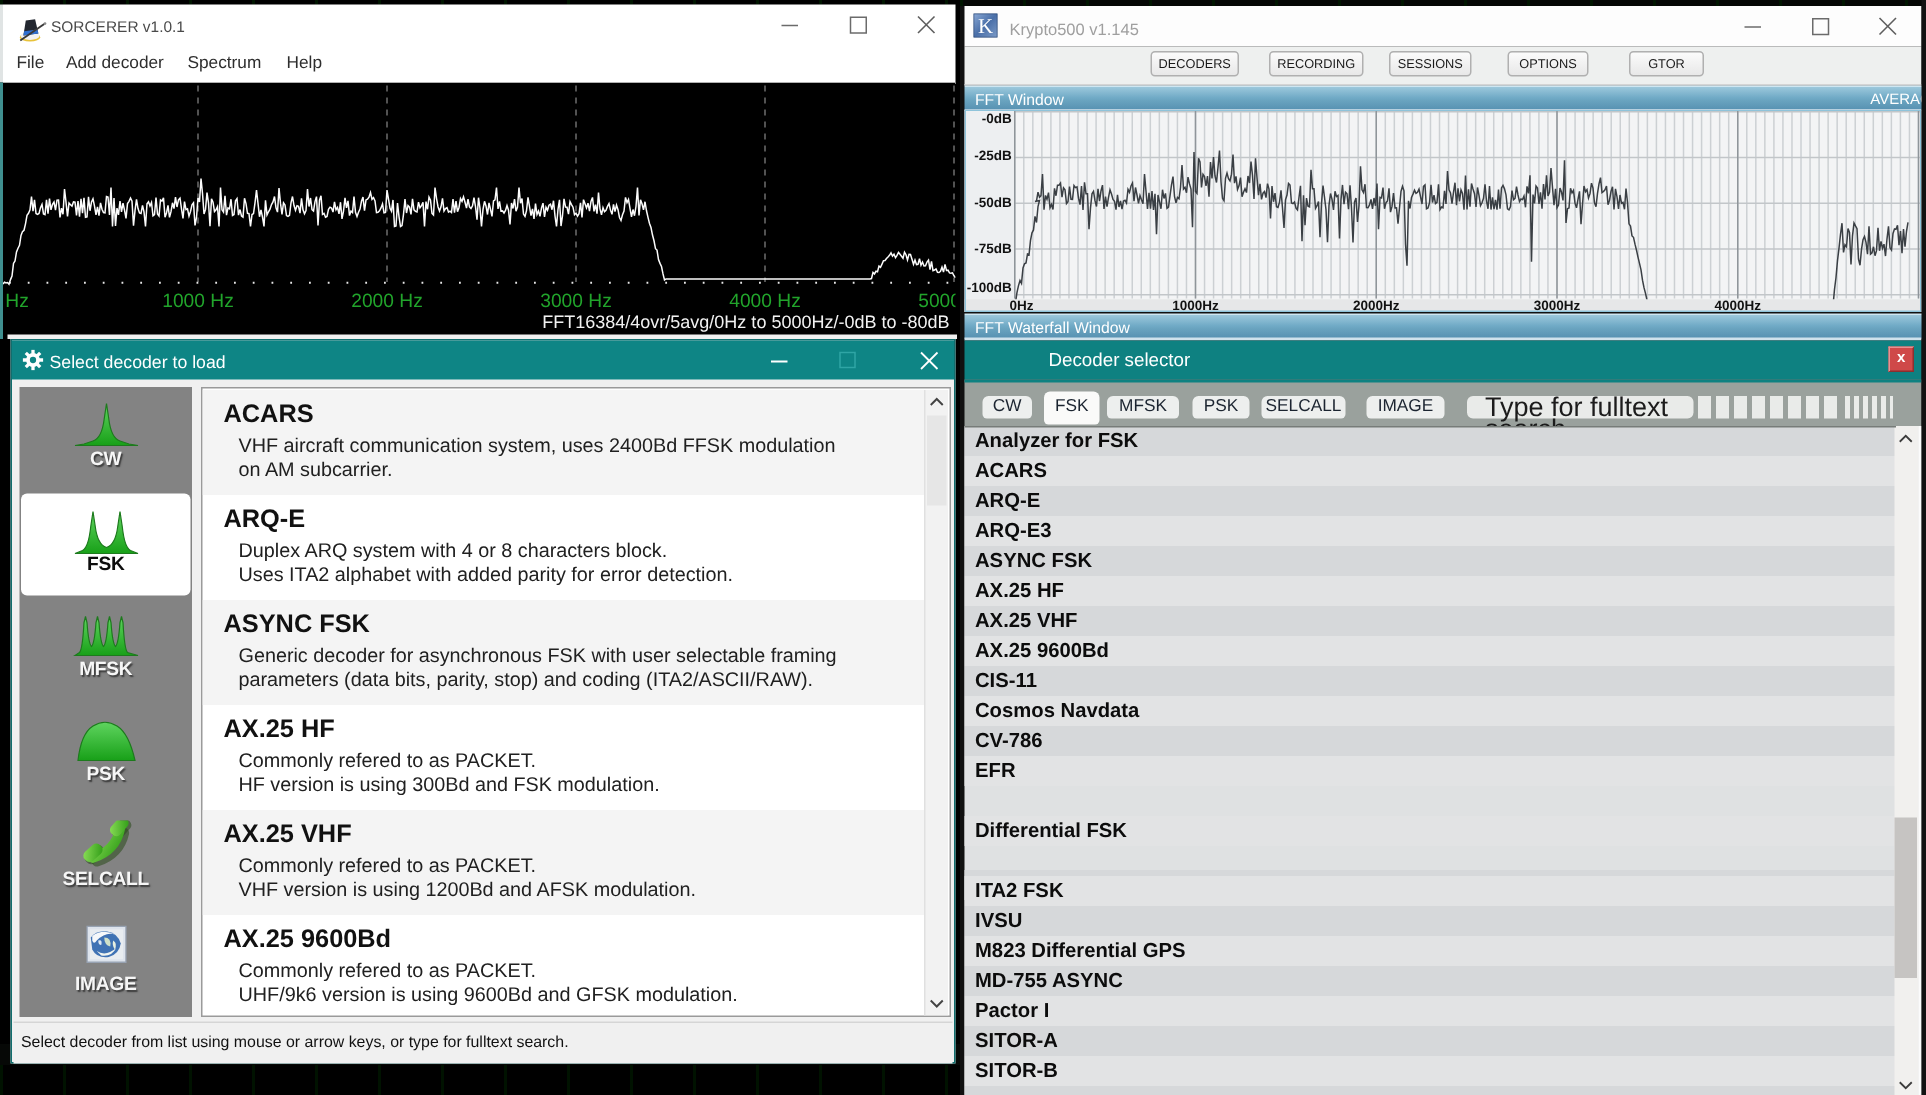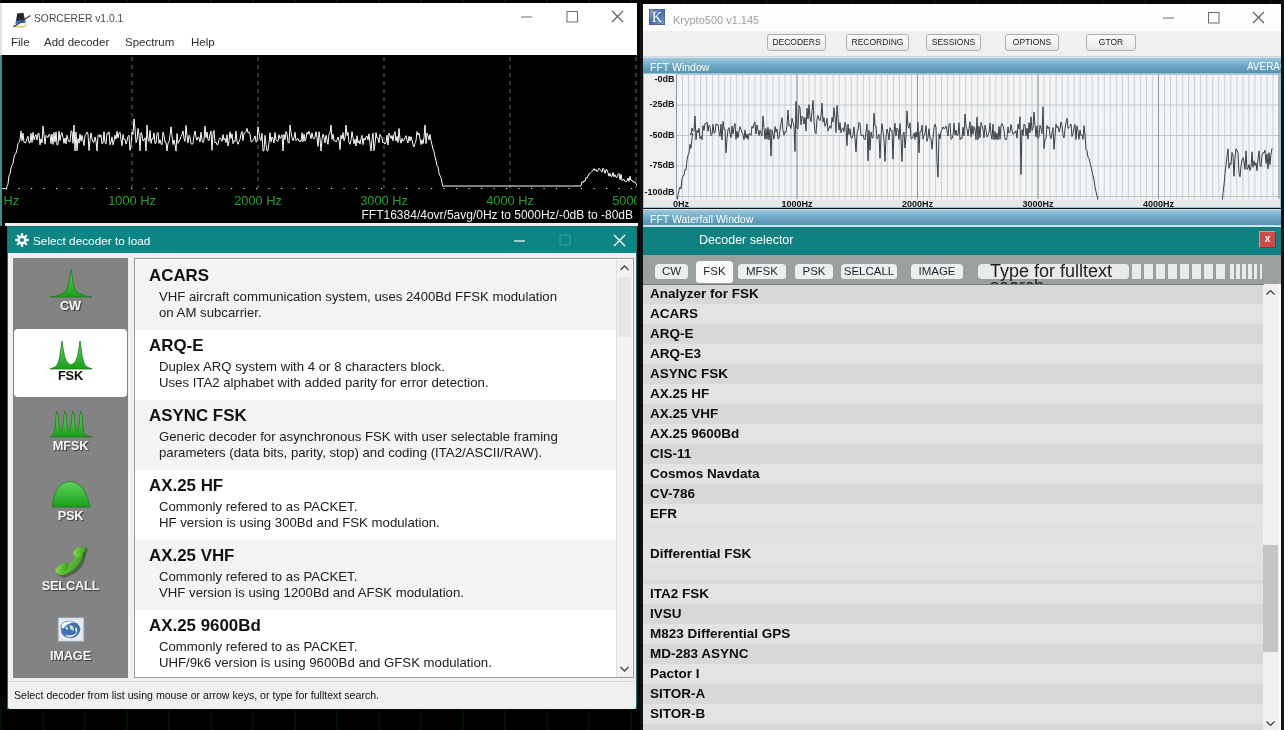--- a/index.html
+++ b/index.html
@@ -438,21 +438,21 @@
 <div class="row b" style="top:140px"><span>AX.25 9600Bd</span></div>
 <div class="row a" style="top:160px"><span>CIS-11</span></div>
 <div class="row b" style="top:180px"><span>Cosmos Navdata</span></div>
 <div class="row a" style="top:200px"><span>CV-786</span></div>
 <div class="row b" style="top:220px"><span>EFR</span></div>
 <div class="row b" style="top:260px"><span>Differential FSK</span></div>
 <div class="row a" style="top:296px"><span>IRA-ARQ</span></div>
 <div class="row b" style="top:300px"><span>ITA2 FSK</span></div>
 <div class="row a" style="top:320px"><span>IVSU</span></div>
 <div class="row b" style="top:340px"><span>M823 Differential GPS</span></div>
-<div class="row a" style="top:360px"><span>MD-283 ASYNC</span></div>
+<div class="row a" style="top:360px"><span>MD-755 ASYNC</span></div>
 <div class="row b" style="top:380px"><span>Pactor I</span></div>
 <div class="row a" style="top:400px"><span>SITOR-A</span></div>
 <div class="row b" style="top:420px"><span>SITOR-B</span></div>
 <div class="row a" style="top:440px"><span></span></div>
 <div class="sb" style="left:620px;top:0;width:16px;height:446px;background:#f1f0ee;">
 <svg class="abs" style="left:0px;top:2px" width="15" height="12">
           <path d="M3.5,8.5 L7.5,4.5 L11.5,8.5" fill="none" stroke="#3c3c3c" stroke-width="1.2"></path>
         </svg>
 <div class="abs" style="left:0px;top:261px;width:15px;height:107px;background:#c6c4c2;"></div>
 <svg class="abs" style="left:0px;top:433px" width="15" height="12">

